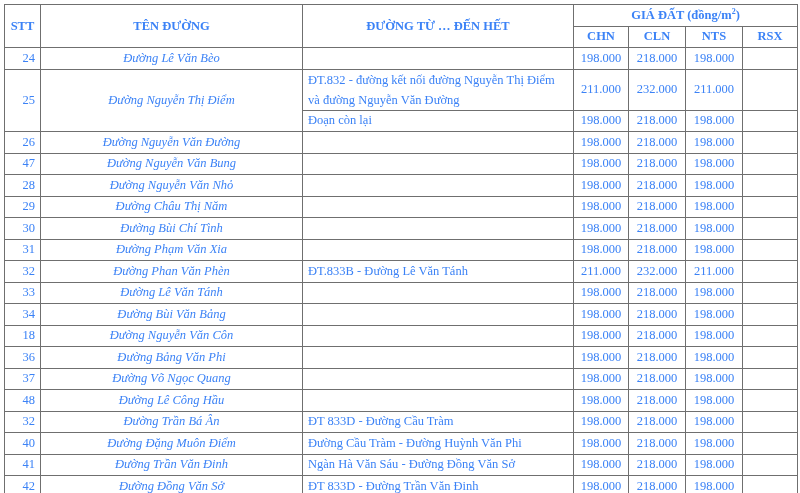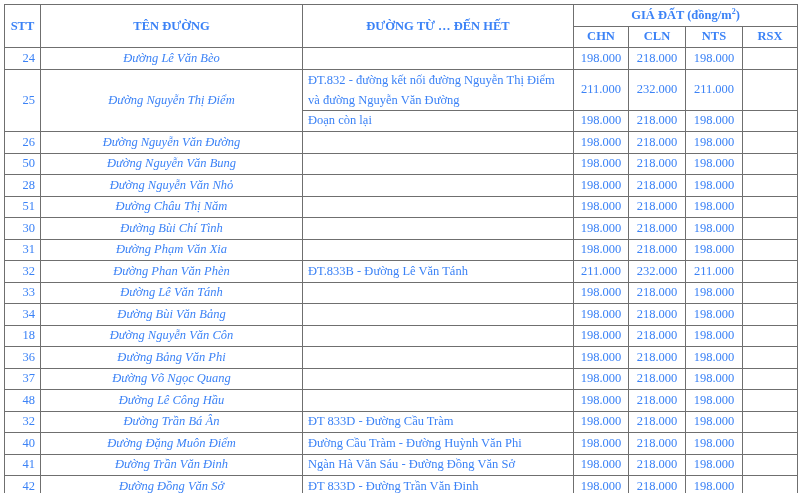--- a/index.html
+++ b/index.html
@@ -89,39 +89,39 @@
         <tr>
           <td class="stt">26</td>
           <td class="name">Đường Nguyễn Văn Đường</td>
           <td class="sec"></td>
           <td class="num">198.000</td>
           <td class="num">218.000</td>
           <td class="num">198.000</td>
           <td class="num"></td>
         </tr>
         <tr>
-          <td class="stt">50</td>
+          <td class="stt">47</td>
           <td class="name">Đường Nguyễn Văn Bung</td>
           <td class="sec"></td>
           <td class="num">198.000</td>
           <td class="num">218.000</td>
           <td class="num">198.000</td>
           <td class="num"></td>
         </tr>
         <tr>
           <td class="stt">28</td>
           <td class="name">Đường Nguyễn Văn Nhỏ</td>
           <td class="sec"></td>
           <td class="num">198.000</td>
           <td class="num">218.000</td>
           <td class="num">198.000</td>
           <td class="num"></td>
         </tr>
         <tr>
-          <td class="stt">51</td>
+          <td class="stt">29</td>
           <td class="name">Đường Châu Thị Năm</td>
           <td class="sec"></td>
           <td class="num">198.000</td>
           <td class="num">218.000</td>
           <td class="num">198.000</td>
           <td class="num"></td>
         </tr>
         <tr>
           <td class="stt">30</td>
           <td class="name">Đường Bùi Chí Tình</td>

